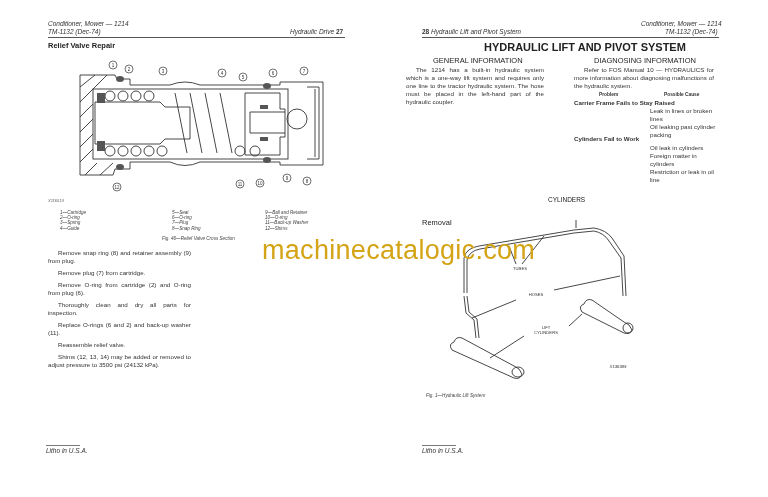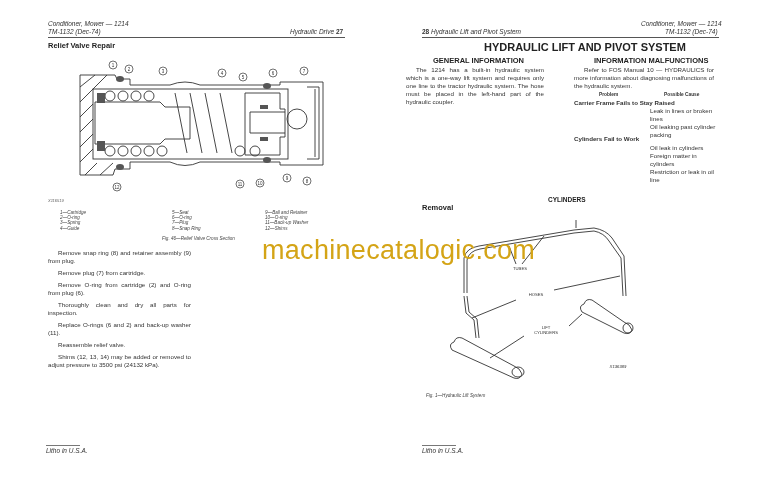--- a/index.html
+++ b/index.html
@@ -15,21 +15,21 @@
   .para { position:absolute; font-size:6.2px; line-height:8px; color:#333; text-align:justify; }
   .para p { margin:0 0 4px 0; text-indent:10px; }
   .legend { position:absolute; font-size:4.6px; line-height:5.2px; color:#444; font-style:italic; }
   .cap { position:absolute; font-size:4.6px; font-style:italic; color:#444; }
   .small { position:absolute; font-size:4px; color:#666; font-style:italic; }
   .footer { position:absolute; font-size:6.5px; font-style:italic; color:#333; }
   .footer-rule { position:absolute; border-top:1px solid #777; width:34px; }
   .watermark { position:absolute; left:262px; top:235px; font-size:27px; font-weight:normal;
                color:#d4a416; letter-spacing:0.3px; font-family:"Liberation Sans", sans-serif; }
   .title-big { position:absolute; font-weight:bold; font-size:11px; color:#222; }
-  .sub-h { position:absolute; font-weight:bold; font-size:7.5px; color:#222;text-align:center; }
+  .sub-h { position:absolute; font-weight:normal; font-size:7.5px; color:#222;text-align:center; }
   .diag-row { position:absolute; font-size:6.2px; line-height:8px; color:#333; }
   .col-h { position:absolute; font-size:4.8px; font-weight:bold; color:#333; }
 </style>
 </head>
 <body>
 
 <div class="page left">
   <div class="hdr" style="left:48px;top:20px;">Conditioner, Mower — 1214</div>
   <div class="hdr" style="left:48px;top:28px;">TM-1132   (Dec-74)</div>
   <div class="hdr" style="left:290px;top:28px;">
@@ -159,38 +159,38 @@
   <div class="hdr" style="left:281px;top:28px;">TM-1132   (Dec-74)</div>
   <div class="rule" style="left:38px;top:37px;width:297px;"></div>
 
   <div class="title-big" style="left:100px;top:41px;">HYDRAULIC LIFT AND PIVOT SYSTEM</div>
 
   <div class="sub-h" style="left:49px;top:56px;">GENERAL INFORMATION</div>
   <div class="para" style="left:22px;top:66px;width:138px;">
     <p>The 1214 has a built-in hydraulic system which is a one-way lift system and requires only one line to the tractor hydraulic system. The hose must be placed in the left-hand part of the hydraulic coupler.</p>
   </div>
 
-  <div class="sub-h" style="left:210px;top:56px;">INFORMATION MALFUNCTIONS</div>
+  <div class="sub-h" style="left:210px;top:56px;">DIAGNOSING INFORMATION</div>
   <div class="para" style="left:190px;top:66px;width:140px;">
     <p>Refer to FOS Manual 10 — HYDRAULICS for more information about diagnosing malfunctions of the hydraulic system.</p>
   </div>
   <div class="col-h" style="left:215px;top:92px;">Problem</div>
   <div class="col-h" style="left:280px;top:92px;">Possible Cause</div>
 
   <div class="diag-row" style="left:190px;top:99px;font-weight:bold;">Carrier Frame Fails to Stay Raised</div>
   <div class="diag-row" style="left:266px;top:107px;width:66px;">Leak in lines or broken lines</div>
   <div class="diag-row" style="left:266px;top:123px;width:66px;">Oil leaking past cylinder packing</div>
 
   <div class="diag-row" style="left:190px;top:135px;font-weight:bold;">Cylinders Fail to Work</div>
   <div class="diag-row" style="left:266px;top:144px;width:66px;">Oil leak in cylinders</div>
   <div class="diag-row" style="left:266px;top:152px;width:66px;">Foreign matter in cylinders</div>
   <div class="diag-row" style="left:266px;top:168px;width:66px;">Restriction or leak in oil line</div>
 
   <div class="sub-h" style="left:164px;top:196px;font-size:6.5px;">CYLINDERS</div>
-  <div class="sub-h" style="left:38px;top:203px;">Removal</div>
+  <div class="sub-h" style="left:38px;top:218px;">Removal</div>
 
   <svg style="position:absolute;left:50px;top:218px;" width="200" height="165" viewBox="0 0 200 165">
     <g fill="none" stroke="#333" stroke-width="0.9">
       <path d="M142 2 L142 10"></path>
       <path d="M30 75 L30 40 Q32 30 45 28 L140 12 L160 10 Q172 12 178 20 L190 38 L192 78"></path>
       <path d="M33 75 L33 42 Q35 33 46 31 L140 15 L160 13 Q170 15 175 23 L187 40 L189 78"></path>
       <path d="M30 78 L32 95 L40 102 L42 120"></path>
       <path d="M33 78 L35 94 L43 101 L45 120"></path>
 
       <path d="M20 124 Q14 126 18 132 L80 160 Q86 162 88 156 Q86 150 80 148 L28 120 Q22 118 20 124 Z"></path>

